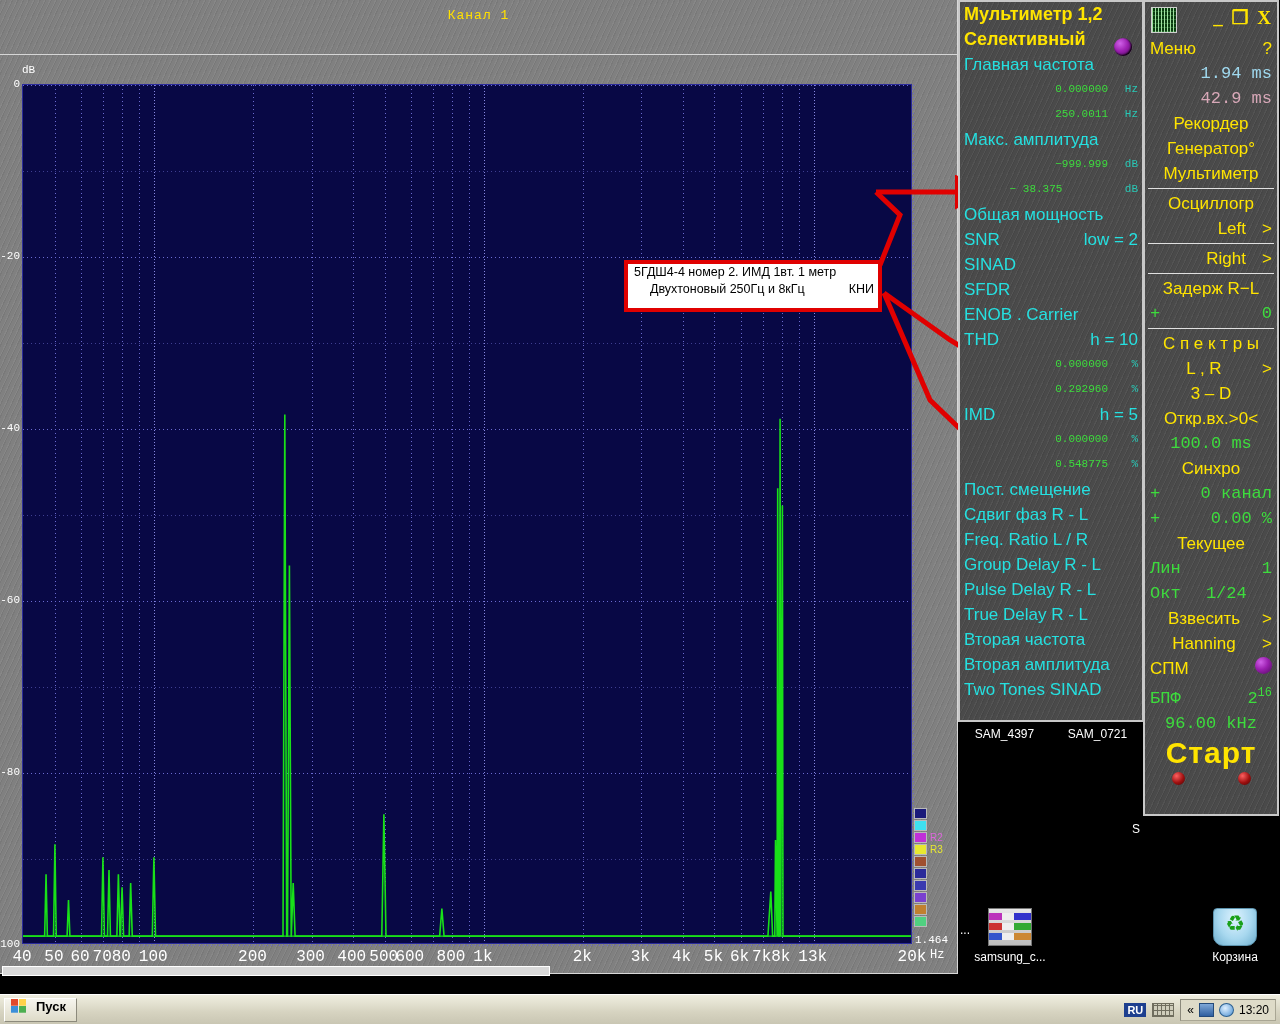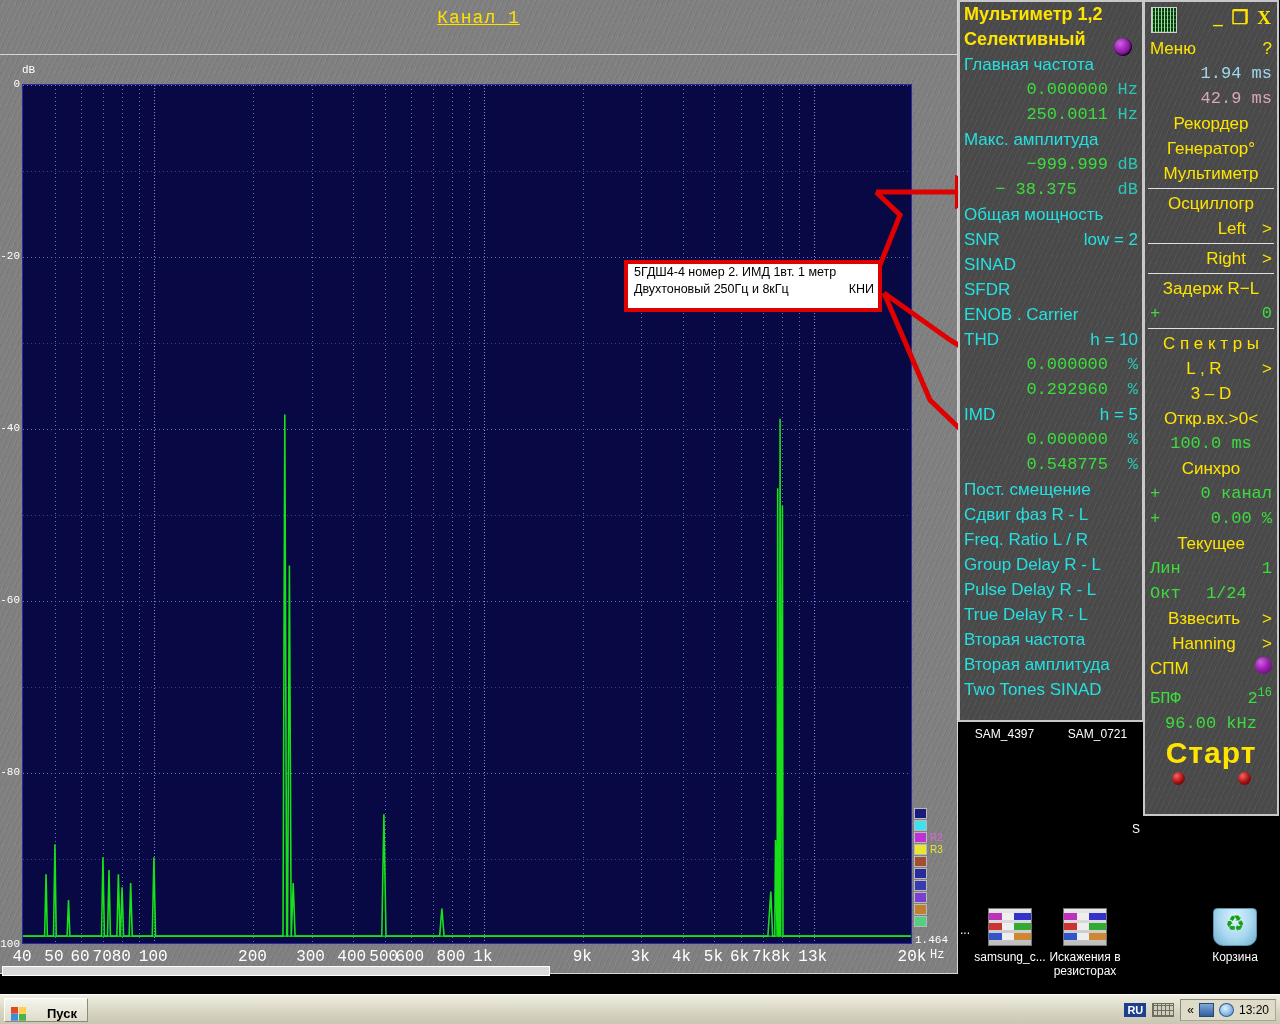--- a/index.html
+++ b/index.html
@@ -31,21 +31,21 @@
 
   
   #scope-window {
     position: absolute; left: 0; top: 0; width: 958px; height: 974px;
     border-right: 1px solid #d8d8d8;
     border-bottom: 1px solid #d8d8d8;
   }
   .chan-label {
     position: absolute; width: 100%; text-align: center;
     color: #ffe000; font-family: "Liberation Mono", monospace;
-    font-size: 18px; letter-spacing: 1px; text-decoration: underline;
+    font-size: 13px; letter-spacing: 1px;
   }
   #chan1-label { top: 8px; }
   #chan-divider { position:absolute; left:0; top:54px; width:958px; height:1px; background:#d6d6d6; }
   #chan2-label { top: 61px; }
 
   #plot-area {
     position: absolute; left: 22px; top: 84px; width: 890px; height: 860px;
     background: #080845;
     border: 1px solid #2a2a9a;
   }
@@ -88,21 +88,21 @@
   
   #multimeter {
     position:absolute; left:958px; top:0; width:186px; height:722px;
     border:2px solid #c8c8c8; background-color:#4a4a4a;
   }
   .mm-row { font-family:"Liberation Sans", sans-serif; font-size:17px;
             line-height:25px; padding:0 4px; white-space:nowrap; }
   .mm-title { color:#ffe400; font-weight:bold; font-size:18px; }
   .mm-cap   { color:#25e0e0; }
   .mm-val   { color:#3ddc3d; font-family:"Liberation Mono", monospace;
-              font-size:17px; text-align:right; letter-spacing:0px;}
+              font-size:11px; text-align:right; letter-spacing:0px;}
   .mm-val .unit { color:#29c8b6; }
   .mm-flex { display:flex; justify-content:space-between; align-items:baseline; }
   #mm-bullet { position:absolute; right:10px; top:36px; width:18px; height:18px;
                border-radius:50%;
                background: radial-gradient(circle at 34% 30%, #d060e8 0%, #9b1fb0 45%, #4d0a5c 100%);
                box-shadow: inset -1px -1px 2px #000; }
 
   
   #sam-strip { position:absolute; left:958px; top:722px; width:186px; height:24px;
                background:#000; color:#fff; font-size:12px;
@@ -168,21 +168,21 @@
     border-radius:4px 4px 10px 10px; border:1px solid #5d93ae;
   }
   .bin::after { content:"♻"; position:absolute; left:0; top:4px; width:100%;
                 text-align:center; color:#19a019; font-size:22px; line-height:22px; }
 
   
   #taskbar { position:absolute; left:0; top:994px; width:1280px; height:30px;
              background: linear-gradient(#efeee0, #d6d3c0 60%, #c9c6b3);
              border-top:1px solid #fff; }
   #start-btn { position:absolute; left:4px; top:3px; height:24px;
-               padding:0 10px 0 6px; display:flex; align-items:flex-end; gap:21px;
+               padding:0 10px 0 6px; display:flex; align-items:flex-start; gap:10px;
                background: linear-gradient(#f6f5ee,#dedbc8);
                border:1px solid #fff; border-right-color:#8c8a7c; border-bottom-color:#8c8a7c;
                font-size:13px; font-weight:bold; color:#000;
                font-family:"Liberation Sans", sans-serif; }
   #win-logo { width:15px; height:14px;
               background:
                 linear-gradient(to right, #e04a2c 0 49%, transparent 49%) top left/100% 48% no-repeat,
                 linear-gradient(to right, #3b8fd9 0 49%, transparent 49%) bottom left/100% 48% no-repeat,
                 linear-gradient(to left, #ffd24a 0 49%, transparent 49%) top right/100% 48% no-repeat,
                 linear-gradient(to left, #4caf50 0 49%, transparent 49%) bottom right/100% 48% no-repeat; }
@@ -272,21 +272,21 @@
         <div class="xlab" style="left: 80.1431px;">70</div>
         <div class="xlab" style="left: 99.2663px;">80</div>
         <div class="xlab" style="left: 131.223px;">100</div>
         <div class="xlab" style="left: 230.489px;">200</div>
         <div class="xlab" style="left: 288.556px;">300</div>
         <div class="xlab" style="left: 329.755px;">400</div>
         <div class="xlab" style="left: 361.712px;">500</div>
         <div class="xlab" style="left: 387.822px;">600</div>
         <div class="xlab" style="left: 429.022px;">800</div>
         <div class="xlab" style="left: 460.978px;">1k</div>
-        <div class="xlab" style="left: 560.245px;">9k</div>
+        <div class="xlab" style="left: 560.245px;">2k</div>
         <div class="xlab" style="left: 618.312px;">3k</div>
         <div class="xlab" style="left: 659.511px;">4k</div>
         <div class="xlab" style="left: 691.467px;">5k</div>
         <div class="xlab" style="left: 717.578px;">6k</div>
         <div class="xlab" style="left: 739.654px;">7k</div>
         <div class="xlab" style="left: 758.777px;">8k</div>
         <div class="xlab" style="left: 790.734px;">13k</div>
         <div class="xlab" style="left: 890px;">20k</div>
       </div>
     <div id="x-unit">Hz</div>
@@ -317,21 +317,21 @@
       </marker>
     </defs>
     <path d="M 876 192 L 985 192" stroke="#e00000" stroke-width="5" fill="none" marker-end="url(#ah)"></path>
     <path d="M 876 192 L 900 215 L 880 265" stroke="#e00000" stroke-width="5" fill="none"></path>
     <path d="M 884 293 L 950 340 L 1010 377" stroke="#e00000" stroke-width="5" fill="none" marker-end="url(#ah)"></path>
     <path d="M 884 293 L 930 400 L 1010 477" stroke="#e00000" stroke-width="5" fill="none" marker-end="url(#ah)"></path>
   </svg>
 
   <div id="callout">
     <div class="ln">5ГДШ4-4   номер 2.   ИМД 1вт. 1 метр</div>
-    <div class="ln" style="display:flex; justify-content:space-between; padding-right:4px;">
+    <div class="ln" style="display:flex; justify-content:space-between; padding-right:4px;margin-left:16px;">
       <span>Двухтоновый  250Гц и 8кГц</span>
       <span>КНИ</span>
     </div>
   </div>
 
   <div id="multimeter" class="metal-dark">
     <div class="mm-row mm-title">Мультиметр 1,2</div>
     <div class="mm-row mm-title">Селективный</div>
     <div id="mm-bullet"></div>
     <div id="mm-rows">
@@ -498,28 +498,20 @@
   <div class="desk-icon" style="left:955px; top:908px;">
     <div class="di-glyph rar">
       <div class="band" style="top:4px;  background:linear-gradient(90deg,#bb33bb 0 30%, #eeeeee 30% 60%, #3333cc 60% 100%);"></div>
       <div class="band" style="top:14px; background:linear-gradient(90deg,#cc3333 0 30%, #eeeeee 30% 60%, #33aa33 60% 100%);"></div>
       <div class="band" style="top:24px; background:linear-gradient(90deg,#3355cc 0 30%, #eeeeee 30% 60%, #cc8833 60% 100%);"></div>
     </div>
     <div>samsung_c...</div>
   </div>
   <div style="position:absolute; left:960px; top:923px; color:#fff; font-size:12px; font-family:'Liberation Sans',sans-serif;">...</div>
 
-  <div class="desk-icon" style="left:1030px; top:908px;">
-    <div class="di-glyph rar">
-      <div class="band" style="top:4px;  background:linear-gradient(90deg,#bb33bb 0 30%, #eeeeee 30% 60%, #3333cc 60% 100%);"></div>
-      <div class="band" style="top:14px; background:linear-gradient(90deg,#cc3333 0 30%, #eeeeee 30% 60%, #33aa33 60% 100%);"></div>
-      <div class="band" style="top:24px; background:linear-gradient(90deg,#3355cc 0 30%, #eeeeee 30% 60%, #cc8833 60% 100%);"></div>
-    </div>
-    <div>Искажения в резисторах</div>
-  </div>
 
   <div class="desk-icon" style="left:1180px; top:908px;">
     <div class="di-glyph bin"></div>
     <div>Корзина</div>
   </div>
 
   <div id="taskbar">
     <div id="start-btn">
       <span id="win-logo"></span>
       <span>Пуск</span>

